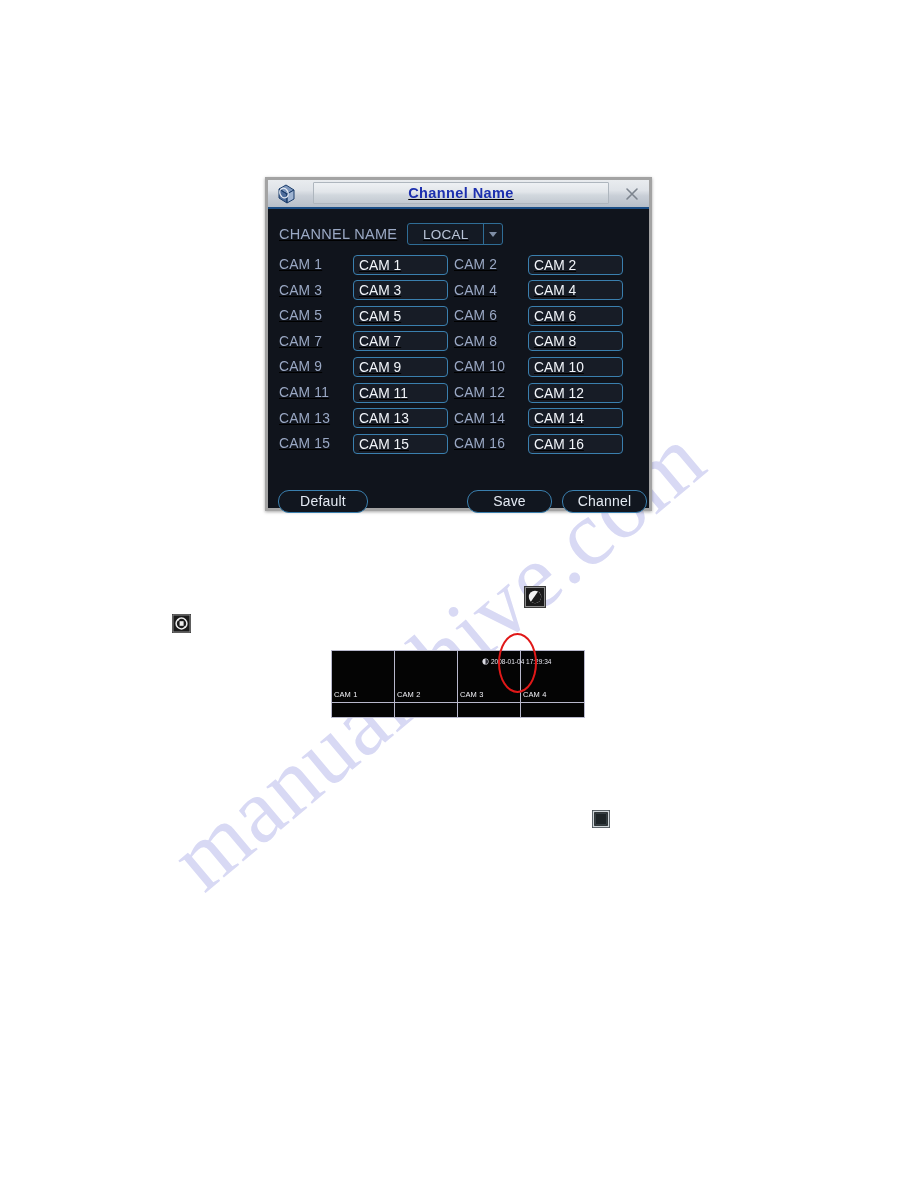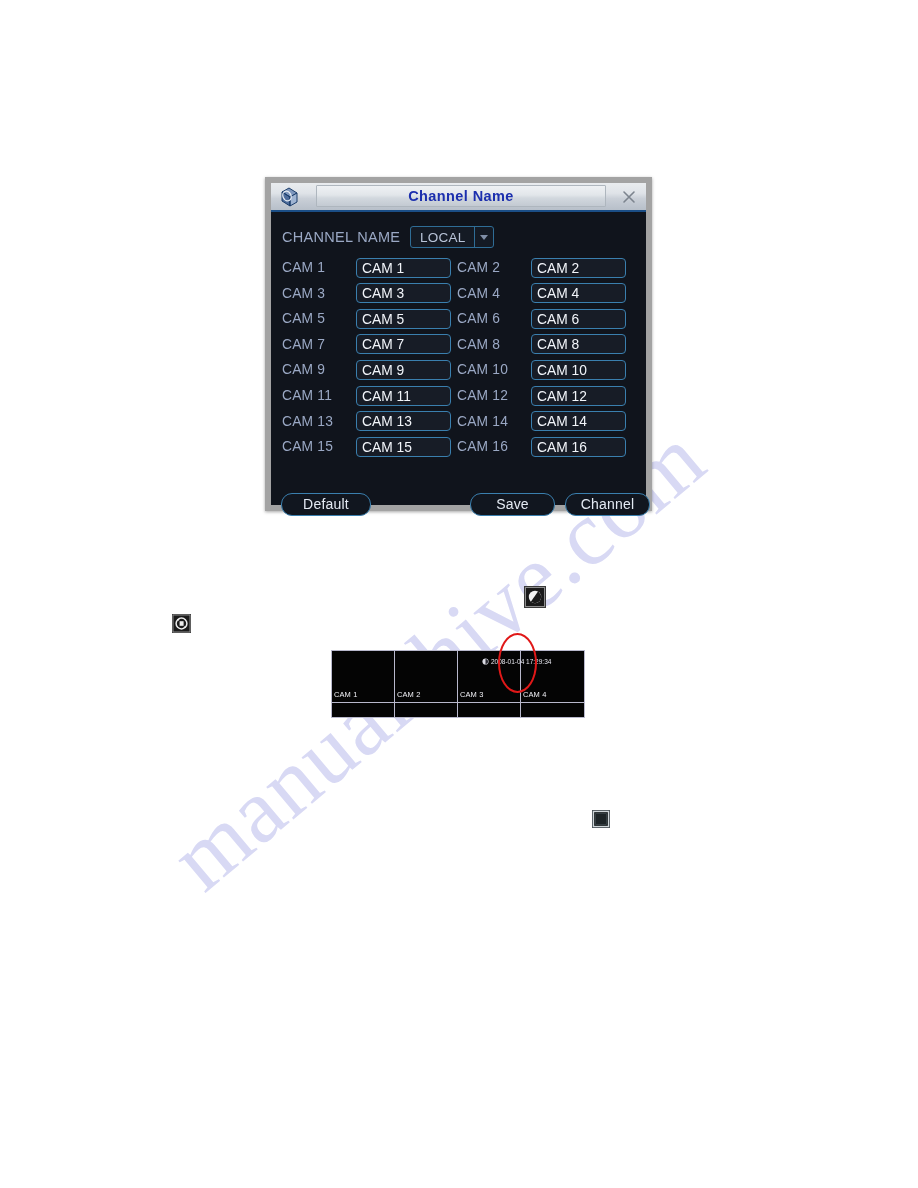--- a/index.html
+++ b/index.html
@@ -41,24 +41,25 @@
   }
 
   
   #dvr-dialog {
     position: absolute;
     left: 265px;
     top: 177px;
     width: 387px;
     height: 334px;
     background: #15803d;
-    border: 6px solid #a3a3a3;
+    border: 3px solid #a3a3a3;
     box-sizing: border-box;
     z-index: 10;
     box-shadow: 0 1px 3px rgba(0,0,0,0.35);
+    text-decoration: underline;
   }
 
   
   #dialog-titlebar {
     position: relative;
     height: 29px;
     background: linear-gradient(to bottom,
                 #e9ecef 0%, #dfe3e8 38%,
                 #c9cfd7 58%, #b7bfc9 100%);
     border-bottom: 2px solid #1b4e86;
@@ -124,21 +125,21 @@
     margin: 3px 0 6px 1px;
   }
   #source-label {
     color: #9aa8c4;
     font-size: 14.5px;
     letter-spacing: 0.3px;
     white-space: nowrap;
   }
   #source-select {
     margin-left: 10px;
-    width: 84px;
+    width: 96px;
     height: 22px;
     border: 1px solid #2f6d96;
     border-radius: 3px;
     background: #141a24;
     display: flex;
     align-items: center;
     box-sizing: border-box;
     cursor: pointer;
   }
   #source-select-value {

